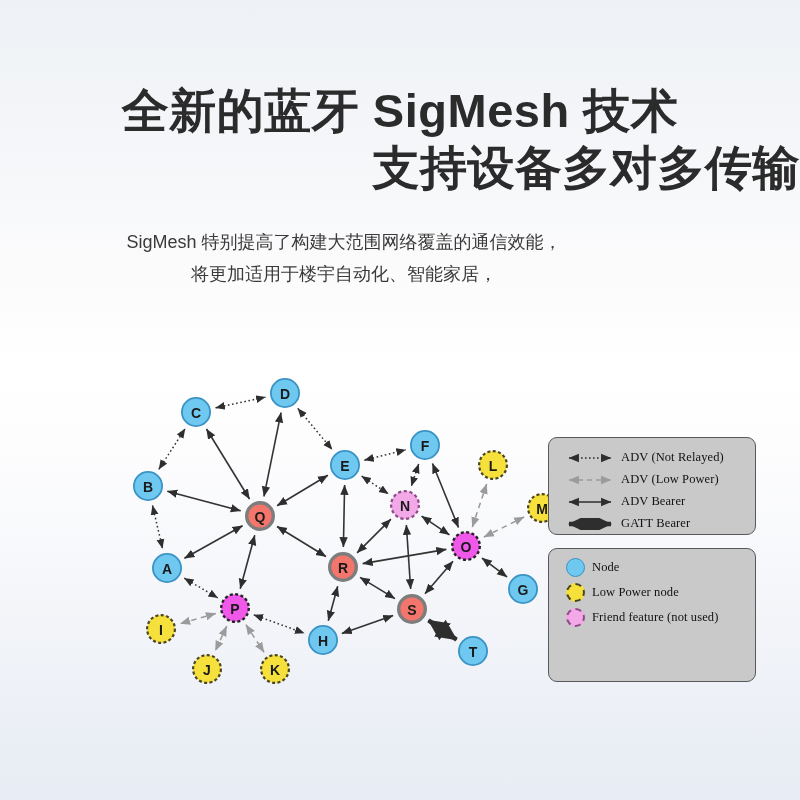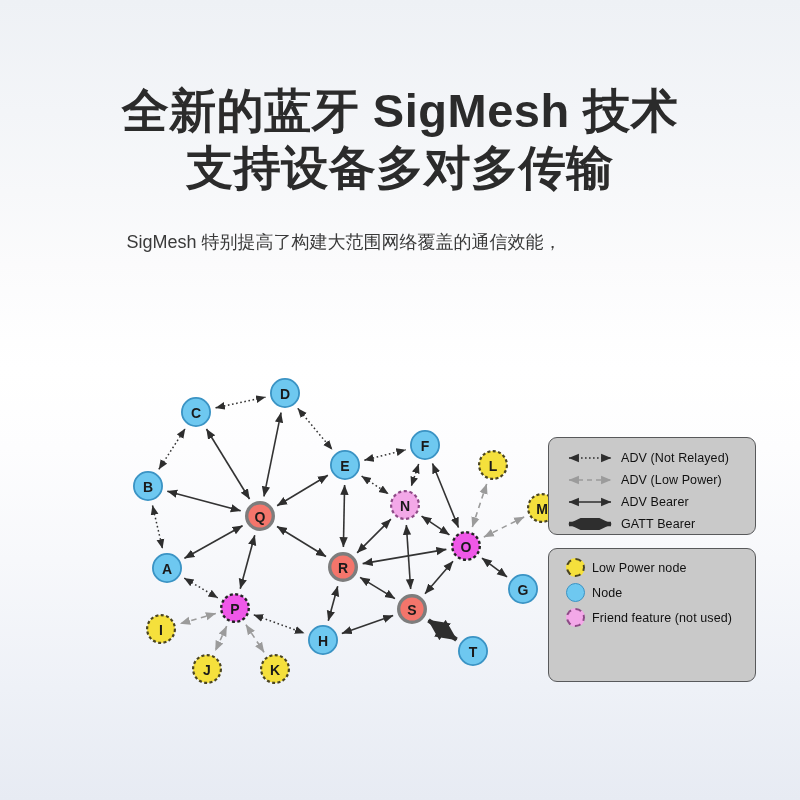--- a/index.html
+++ b/index.html
@@ -34,21 +34,21 @@
     left: 0;
     top: 82px;
     width: 800px;
     text-align: center;
     color: #2b2b2b;
     font-size: 47px;
     line-height: 57px;
     font-weight: 700;
     letter-spacing: 0.5px;
   }
-  .headline .l2 { display: block; }
+  .headline .l2 { display: block; text-align: right; }
 
   
   .subtitle {
     position: absolute;
     left: 0;
     top: 226px;
     width: 688px;
     text-align: center;
     color: #3a3a3a;
     font-size: 18px;
@@ -77,20 +77,21 @@
     pointer-events: none;
   }
 
   
   .legend-box {
     position: absolute;
     background: #c9c9c9;
     border: 1.5px solid #58595b;
     border-radius: 9px;
     box-sizing: border-box;
+    font-family: Liberation Serif, serif;
   }
   #legend-lines {
     left: 548px;
     top: 437px;
     width: 208px;
     height: 98px;
     padding: 9px 0 0 0;
   }
   #legend-nodes {
     left: 548px;
@@ -148,20 +149,21 @@
 
 <div id="page">
 
   <div class="headline">
     <span class="l1">全新的蓝牙 SigMesh 技术</span>
     <span class="l2">支持设备多对多传输</span>
   </div>
 
   <div class="subtitle">
     <span>SigMesh 特别提高了构建大范围网络覆盖的通信效能，</span>
+    <span>将更加适用于楼宇自动化、智能家居，</span>
   </div>
 
   <div id="graph-area">
     <svg id="graph-svg" width="500" height="345" viewBox="0 0 500 345">
       <defs>
         <marker id="ah-dark" markerWidth="7" markerHeight="7" refX="6.2" refY="3" orient="auto" markerUnits="strokeWidth">
           <path d="M0,0.4 L6.4,3 L0,5.6 z" fill="#2e2e2e"></path>
         </marker>
         <marker id="ah-dark-start" markerWidth="7" markerHeight="7" refX="6.2" refY="3" orient="auto-start-reverse" markerUnits="strokeWidth">
           <path d="M0,0.4 L6.4,3 L0,5.6 z" fill="#2e2e2e"></path>
@@ -330,31 +332,31 @@
           <line x1="8" y1="6" x2="50" y2="6" stroke="#2e2e2e" stroke-width="4.6" marker-start="url(#ah-thick-start)" marker-end="url(#ah-thick)"></line>
         </svg>
       </span>
       <span class="legend-text">GATT Bearer</span>
     </div>
   </div>
 
   <div class="legend-box" id="legend-nodes">
     <div class="legend-row">
       <span class="legend-swatch">
+        <span class="dot node"></span>
+      </span>
+      <span class="legend-text">Node</span>
+    </div>
+    <div class="legend-row">
+      <span class="legend-swatch">
         <span class="dot lowpower"></span>
       </span>
       <span class="legend-text">Low Power node</span>
     </div>
     <div class="legend-row">
       <span class="legend-swatch">
-        <span class="dot node"></span>
-      </span>
-      <span class="legend-text">Node</span>
-    </div>
-    <div class="legend-row">
-      <span class="legend-swatch">
         <span class="dot friendnu"></span>
       </span>
       <span class="legend-text">Friend feature (not used)</span>
     </div>
   </div>
 
 </div>
 
 </body></html>

